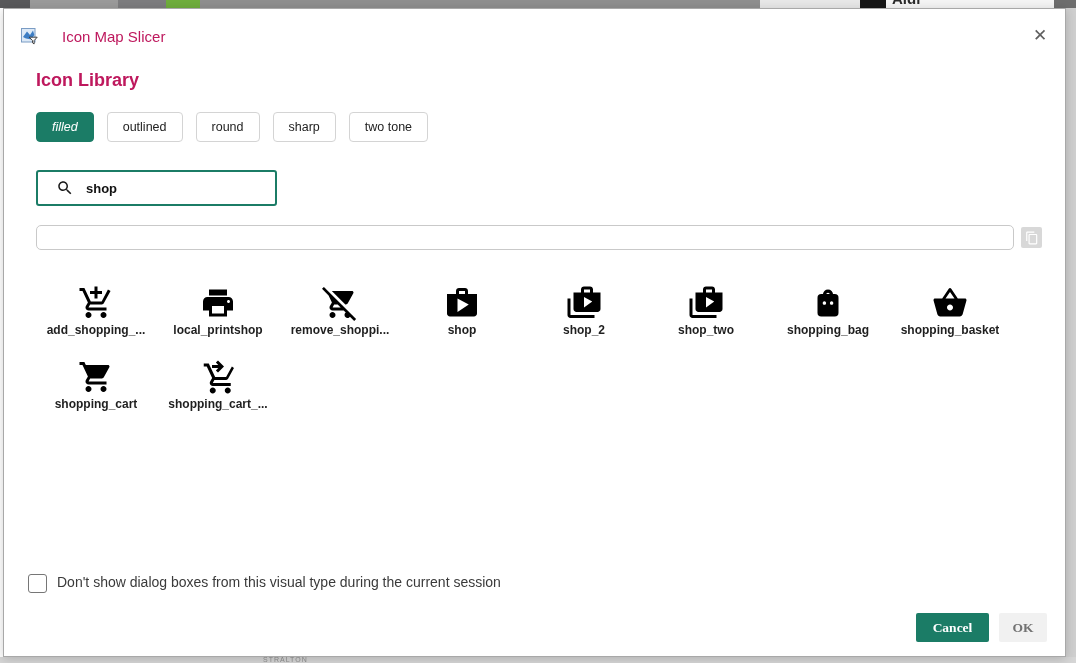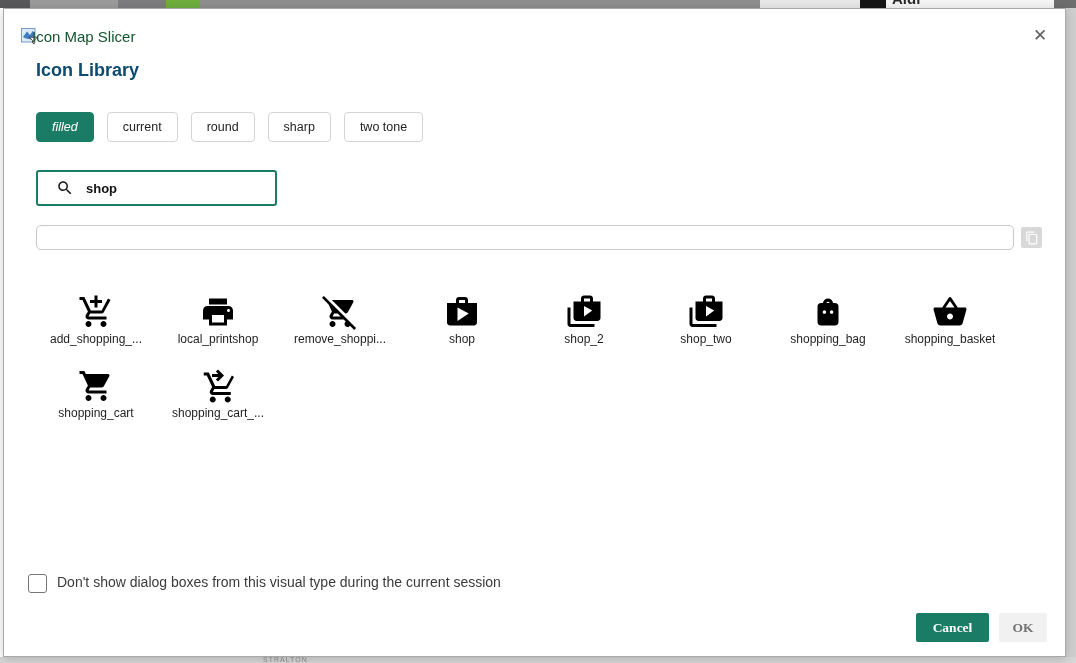--- a/index.html
+++ b/index.html
@@ -12,46 +12,46 @@
   .bg-aldi { position:absolute; top:-10px; left:892px; font-size:15px; font-weight:700; color:#2a2a2a; background:transparent; }
   .bg-right { position:absolute; right:0; top:8px; width:10px; height:649px; background:#cfcfcf; }
   .bg-bottom { position:absolute; left:0; top:657px; width:1076px; height:6px; background:#d6d6d6; overflow:hidden; }
   .bg-maplabel { position:absolute; left:263px; top:-1px; font-size:7px; letter-spacing:1px; color:#8f8f8f; }
 
   
   .dialog { position:absolute; left:3px; top:8px; width:1063px; height:649px; background:#ffffff;
             border:1px solid #a8a8a8; box-shadow:0 2px 10px rgba(0,0,0,0.18); }
 
   .titlebar-icon { position:absolute; left:17px; top:19px; width:17px; height:17px; }
-  .titlebar-title { position:absolute; left:28px; top:19px; font-size:15px; color:#14532d;text-align:center; }
+  .titlebar-title { position:absolute; left:58px; top:19px; font-size:15px; color:#be185d;text-align:center; }
   .close-btn { position:absolute; right:12px; top:14px; width:26px; height:26px; border:none; background:transparent;
                font-size:17px; color:#5f5f5f; cursor:pointer; line-height:26px; text-align:center; }
 
-  .heading { position:absolute; left:32px; top:51px; font-size:18px; font-weight:700; color:#0c4a6e; }
+  .heading { position:absolute; left:32px; top:61px; font-size:18px; font-weight:700; color:#be185d; }
 
   .chips { position:absolute; left:32px; top:103px; display:flex; gap:13px; }
   .chip { height:30px; padding:0 15px; font-family:"Liberation Sans",sans-serif; font-size:12.5px; color:#222;
           background:#fff; border:1px solid #d4d4d4; border-radius:4px; cursor:pointer; }
   .chip.selected { background:var(--accent); border-color:var(--accent); color:#fff;font-style:italic; }
 
   .searchbox { position:absolute; left:32px; top:161px; width:241px; height:36px; border:2px solid var(--accent);
                border-radius:3px; display:flex; align-items:center; padding:0 10px; background:#fff; }
   .searchbox svg { flex:0 0 auto; margin-left:8px; }
   .searchbox input { border:none; outline:none; margin-left:12px; width:160px; font-family:"Liberation Sans",sans-serif;
                      font-size:13px; font-weight:600; color:#111; background:transparent; }
 
   .value-row { position:absolute; left:32px; top:216px; width:1012px; height:25px; }
   .value-input { position:absolute; left:0; top:0; width:978px; height:25px; border:1px solid #c9c9c9; border-radius:5px;
                  padding:0 8px; font-family:"Liberation Sans",sans-serif; font-size:12px; color:#333; outline:none; }
   .copy-btn { position:absolute; left:985px; top:2px; width:21px; height:21px; background:#d8d8d8; border:none;
               border-radius:2px; cursor:pointer; display:flex; align-items:center; justify-content:center; }
 
   .icon-grid { position:absolute; left:31px; top:263px; display:grid; grid-template-columns:repeat(8,122px);
                grid-auto-rows:74px; }
-  .icon-cell { display:flex; flex-direction:column; align-items:center; justify-content:flex-end; cursor:pointer; padding-top:4px; }
+  .icon-cell { display:flex; flex-direction:column; align-items:center; justify-content:center; cursor:pointer; padding-top:4px;font-weight:bold; }
   .icon-cell svg { width:36px; height:36px; }
   .icon-cell .icon-label { margin-top:2px; font-size:12px; color:#1f1f1f; max-width:118px; white-space:nowrap; overflow:hidden; }
 
   .session-row { position:absolute; left:24px; top:565px; display:flex; align-items:flex-start; }
   .checkbox { width:19px; height:19px; border:1px solid #767676; border-radius:3px; background:#fff; cursor:pointer; }
   .session-label { margin-left:10px; font-size:14px; color:#3a3a3a; }
 
   .footer-buttons { position:absolute; right:18px; top:604px; display:flex; gap:10px; }
   .btn { height:29px; border:none; border-radius:2px; font-family:Liberation Serif, serif; font-size:13.5px;
          font-weight:600; cursor:pointer; }
@@ -88,21 +88,21 @@
         <path d="M8.2 9.2 h8 l-3.1 3.4 v3.4 l-1.6-1.2 v-2.2 z" fill="#f8f8f8" stroke="#333" stroke-width="0.9"></path>
       </svg>
     </span>
     <span class="titlebar-title">Icon Map Slicer</span>
     <button class="close-btn">✕</button>
 
     <div class="heading">Icon Library</div>
 
     <div class="chips" id="style-filters">
         <button class="chip selected">filled</button>
-        <button class="chip">current</button>
+        <button class="chip">outlined</button>
         <button class="chip">round</button>
         <button class="chip">sharp</button>
         <button class="chip">two tone</button>
       </div>
 
     <div class="searchbox">
       <svg viewBox="0 0 24 24" width="18" height="18">
         <path fill="#1a1a1a" d="M15.5 14h-.79l-.28-.27C15.41 12.59 16 11.11 16 9.5 16 5.91 13.09 3 9.5 3S3 5.91 3 9.5 5.91 16 9.5 16c1.61 0 3.09-.59 4.23-1.57l.27.28v.79l5 4.99L20.49 19l-4.99-5zm-6 0C7.01 14 5 11.99 5 9.5S7.01 5 9.5 5 14 7.01 14 9.5 11.99 14 9.5 14z"></path>
       </svg>
       <input type="text" value="shop" style="">

